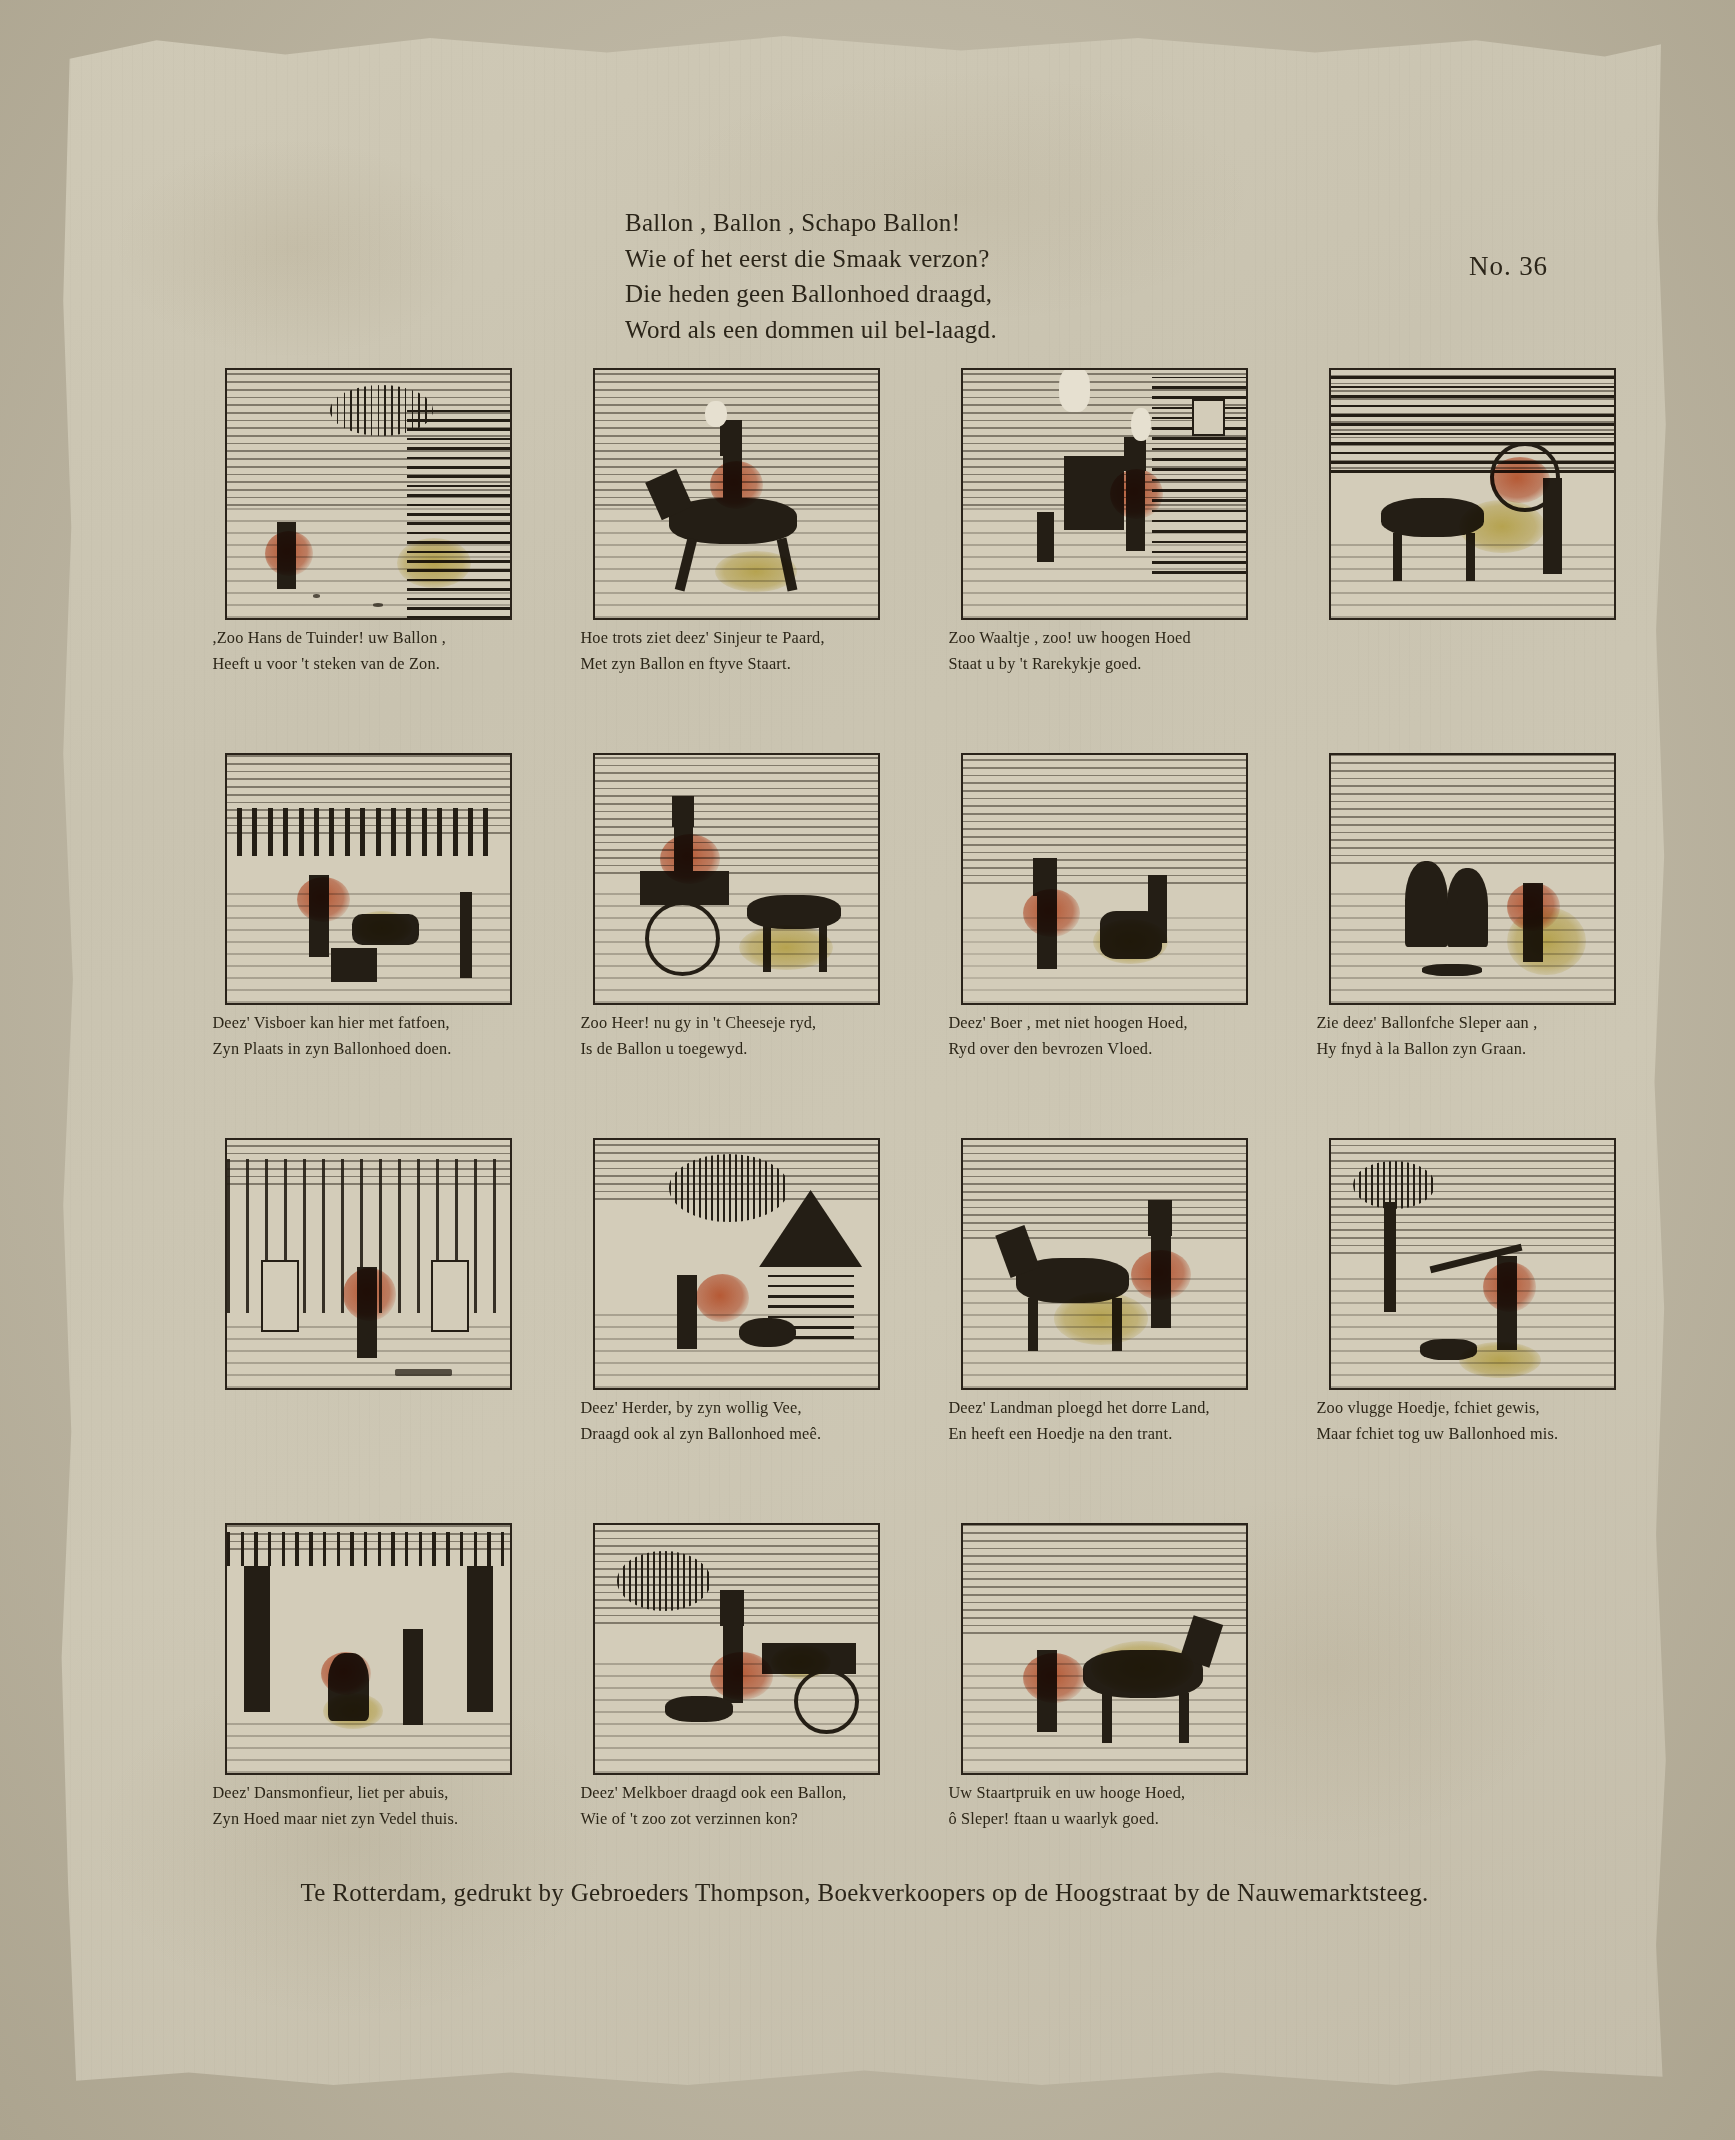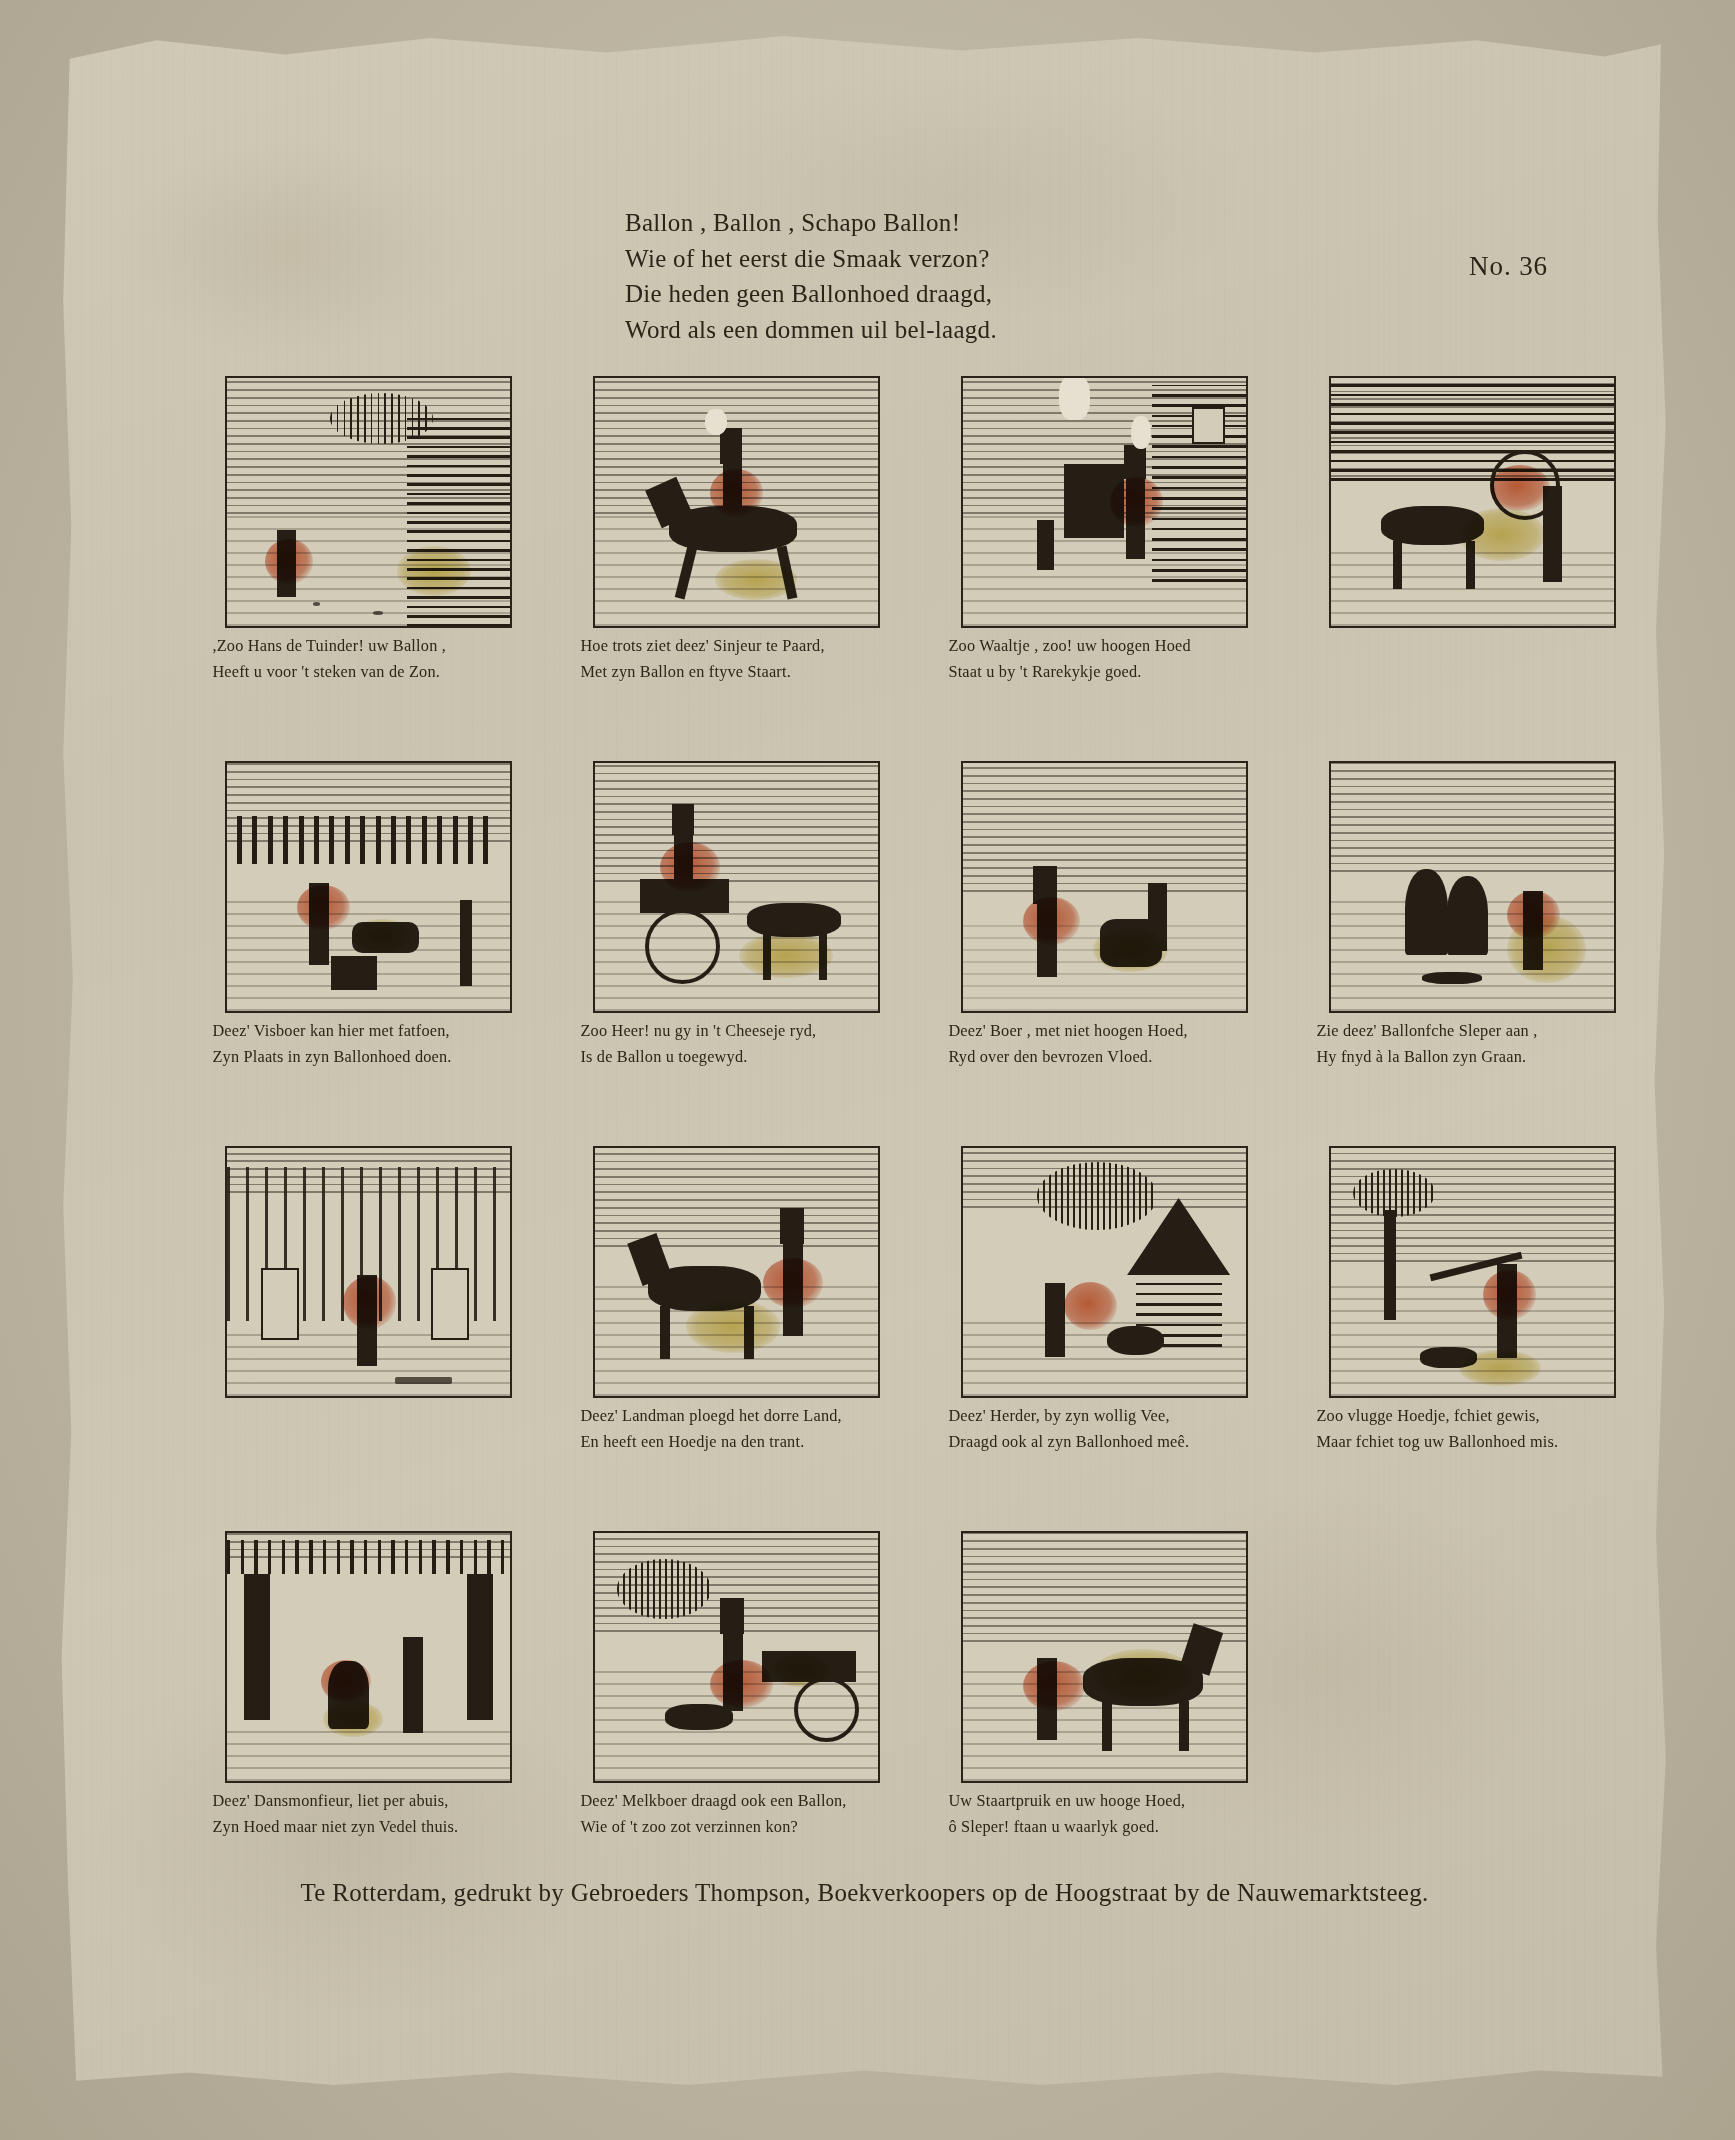--- a/index.html
+++ b/index.html
@@ -79,21 +79,21 @@
     top: 217px;
     font-size: 27px;
     color: #2b2519;
     letter-spacing: 0.9px;
   }
 
   
   #grid {
     position: absolute;
     left: 137px;
-    top: 342px;
+    top: 334px;
     width: 1472px;
     display: grid;
     grid-template-columns: repeat(4, 342px);
     grid-template-rows: repeat(4, 372px);
     column-gap: 26px;
     row-gap: 13px;
   }
   .cell { position: relative; width: 342px; }
 
   .cut {
@@ -351,51 +351,51 @@
           <div class="fig" style="left:34px;top:120px;width:34px;height:68px;background:#d3ccb9;border:2.6px solid #241e15;"></div>
           <div class="fig" style="right:41px;top:120px;width:34px;height:68px;background:#d3ccb9;border:2.6px solid #241e15;"></div>
           <div class="fig" style="left:130px;top:127px;width:20.5px;height:91px;"></div>
           <div class="blob-red" style="left:116px;top:128px;width:53px;height:53px;"></div>
           <div class="speck" style="left:168px;top:229px;width:57px;height:6.8px;border-radius:1.7px;"></div>
         </div>
       </div>
 
       <div class="cell">
         <div class="cut">
+          <div class="sky" style="height:24%;"></div>
+          <div class="ground" style="height:30%;"></div>
+          <div class="fig" style="left:74px;top:13.7px;width:120px;height:68px;border-radius:50%;background:repeating-linear-gradient(90deg,#241e15 0,#241e15 1.7px,rgba(0,0,0,0) 1.7px,rgba(0,0,0,0) 6px);"></div>
+          <div class="fig" style="right:15.4px;top:50px;width:103px;height:77px;clip-path:polygon(50% 0,100% 100%,0 100%);"></div>
+          <div class="fig" style="right:24px;top:125px;width:86px;height:74px;background:repeating-linear-gradient(0deg,#241e15 0,#241e15 2.6px,rgba(0,0,0,0) 2.6px,rgba(0,0,0,0) 10.3px);"></div>
+          <div class="fig" style="left:82px;top:135px;width:20.5px;height:74px;"></div>
+          <div class="fig" style="left:144px;top:178px;width:57px;height:29px;border-radius:44%;"></div>
+          <div class="blob-red" style="left:101px;top:134px;width:53px;height:48px;"></div>
+        </div>
+        <div class="caption">
+          <div>Deez' Herder, by zyn wollig Vee,</div>
+          <div>Draagd ook al zyn Ballonhoed meê.</div>
+        </div>
+      </div>
+
+      <div class="cell">
+        <div class="cut">
           <div class="sky" style="height:40%;"></div>
           <div class="ground"></div>
           <div class="fig" style="left:53px;top:118px;width:113px;height:45px;border-radius:40%;"></div>
           <div class="fig" style="left:39px;top:89px;width:31px;height:45px;transform:rotate(-20deg);"></div>
           <div class="fig" style="left:65px;top:158px;width:10.3px;height:53px;"></div>
           <div class="fig" style="left:149px;top:158px;width:10.3px;height:53px;"></div>
           <div class="fig" style="left:188px;top:94px;width:20.5px;height:94px;"></div>
           <div class="fig" style="left:185px;top:60px;width:24px;height:36px;"></div>
           <div class="blob-red" style="left:168px;top:110px;width:60px;height:50px;"></div>
           <div class="blob-yellow" style="left:91px;top:152px;width:94px;height:53px;"></div>
         </div>
         <div class="caption">
           <div>Deez' Landman ploegd het dorre Land,</div>
           <div>En heeft een Hoedje na den trant.</div>
-        </div>
-      </div>
-
-      <div class="cell">
-        <div class="cut">
-          <div class="sky" style="height:24%;"></div>
-          <div class="ground" style="height:30%;"></div>
-          <div class="fig" style="left:74px;top:13.7px;width:120px;height:68px;border-radius:50%;background:repeating-linear-gradient(90deg,#241e15 0,#241e15 1.7px,rgba(0,0,0,0) 1.7px,rgba(0,0,0,0) 6px);"></div>
-          <div class="fig" style="right:15.4px;top:50px;width:103px;height:77px;clip-path:polygon(50% 0,100% 100%,0 100%);"></div>
-          <div class="fig" style="right:24px;top:125px;width:86px;height:74px;background:repeating-linear-gradient(0deg,#241e15 0,#241e15 2.6px,rgba(0,0,0,0) 2.6px,rgba(0,0,0,0) 10.3px);"></div>
-          <div class="fig" style="left:82px;top:135px;width:20.5px;height:74px;"></div>
-          <div class="fig" style="left:144px;top:178px;width:57px;height:29px;border-radius:44%;"></div>
-          <div class="blob-red" style="left:101px;top:134px;width:53px;height:48px;"></div>
-        </div>
-        <div class="caption">
-          <div>Deez' Herder, by zyn wollig Vee,</div>
-          <div>Draagd ook al zyn Ballonhoed meê.</div>
         </div>
       </div>
 
 
       <div class="cell">
         <div class="cut">
           <div class="sky" style="height:46%;"></div>
           <div class="ground"></div>
           <div class="fig" style="left:22px;top:20.5px;width:82px;height:48px;border-radius:50%;background:repeating-linear-gradient(90deg,#241e15 0,#241e15 1.7px,rgba(0,0,0,0) 1.7px,rgba(0,0,0,0) 6px);"></div>
           <div class="fig" style="left:53px;top:62px;width:12px;height:110px;"></div>

